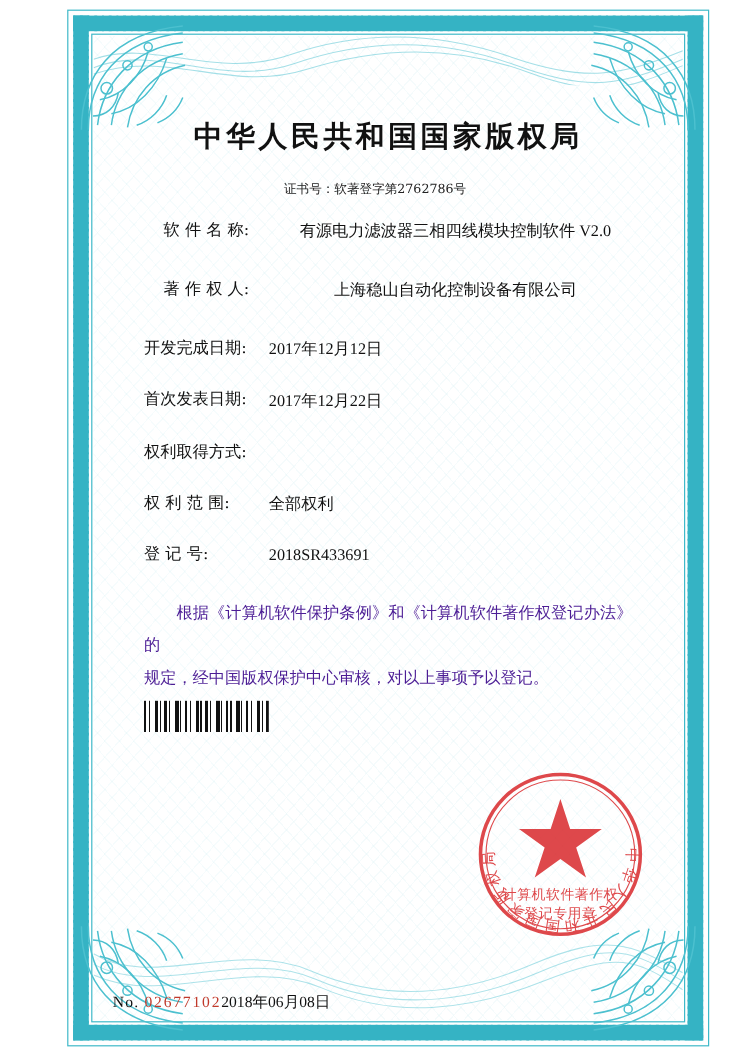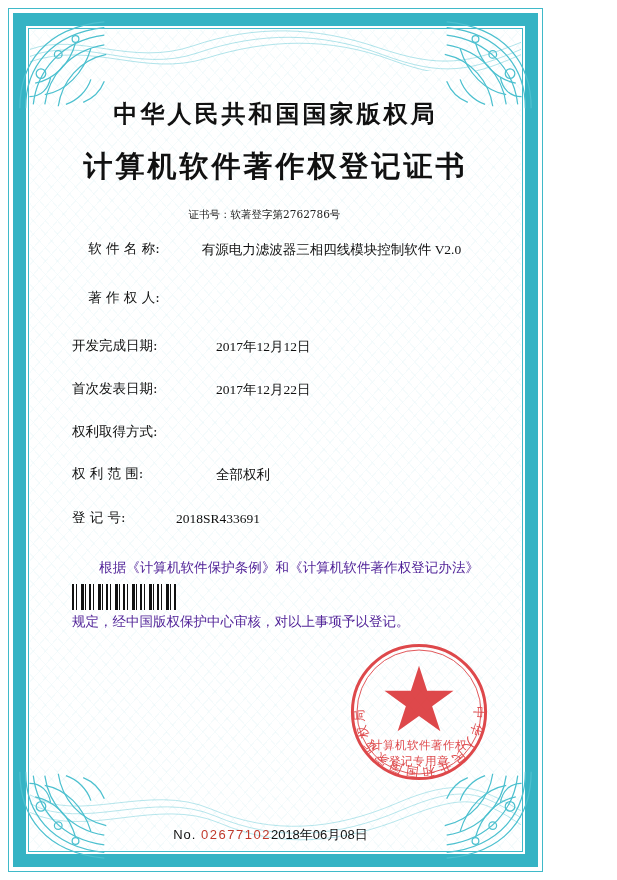--- a/index.html
+++ b/index.html
@@ -13,20 +13,21 @@
     font-family: "Liberation Sans", sans-serif;
     overflow: hidden;
   }
 
   #cert {
     position: relative;
     width: 551px;
     height: 880px;
     background: #ffffff;
     overflow: hidden;
+    margin-left: 48px;
   }
 
   
   .border-outer {
     position: absolute;
     left: 8px;
     top: 8px;
     right: 8px;
     bottom: 8px;
     border: 1px solid #3fb9c9;
@@ -165,21 +166,21 @@
     width: 104px;
     flex: 0 0 104px;
     letter-spacing: 0px;
     white-space: nowrap;
   }
   .field .val {
     flex: 1;
     line-height: 1.42;
     font-family: Liberation Serif, serif;
   }
-  .field.gap-lg { margin-bottom: 24px; gap: 40px; }
+  .field.gap-lg { margin-bottom: 24px; }
   .field.gap-xl { margin-bottom: 30px; text-align: center; }
 
   .para {
     margin-top: 26px;
     padding-left: 26px;
     padding-right: 26px;
     font-family: "DejaVu Serif", "Liberation Serif", serif;
     font-size: 13.5px;
     color: #4c1d95;
     line-height: 2.0;
@@ -211,23 +212,23 @@
   }
   .seal svg { width: 100%; height: 100%; display: block; }
 
   .footer {
     position: absolute;
     left: 0;
     right: 0;
     bottom: 36px;
     padding: 0 56px 0 46px;
     display: flex;
-    justify-content: center;
+    justify-content: flex-start;
     align-items: baseline;
-    font-family: Liberation Sans, sans-serif;
+    font-family: Liberation Serif, serif;
     font-size: 13px;
     color: #111;
   }
   .footer .no {
     letter-spacing: 1px;
   }
   .footer .no .num { color: #c0392b; letter-spacing: 1.5px; }
   .footer .date { letter-spacing: 0px; }
 </style>
 </head>
@@ -337,33 +338,33 @@
         <path d="M14 84 C 26 84, 34 76, 36 64"></path>
         <path d="M52 92 C 64 88, 74 78, 78 66"></path>
         <path d="M70 90 C 80 86, 88 78, 92 68"></path>
       </g>
     </svg>
   </div>
 
   <div class="content">
 
     <div class="title-cn title-1">中华人民共和国国家版权局</div>
-    <div class="title-cn title-2">计算机软件著作权登记证书</div>
 
     <div class="cert-no">证书号：软著登字第2762786号</div>
 
     <div class="fields">
 
       <div class="field gap-xl">
         <div class="lab">软 件 名 称:</div>
         <div class="val">有源电力滤波器三相四线模块控制软件 V2.0</div>
       </div>
 
       <div class="field gap-xl">
         <div class="lab">著 作 权 人:</div>
+        <div class="val">上海稳山自动化控制设备有限公司</div>
       </div>
 
       <div class="field gap-lg">
         <div class="lab">开发完成日期:</div>
         <div class="val">2017年12月12日</div>
       </div>
 
       <div class="field gap-lg">
         <div class="lab">首次发表日期:</div>
         <div class="val">2017年12月22日</div>

